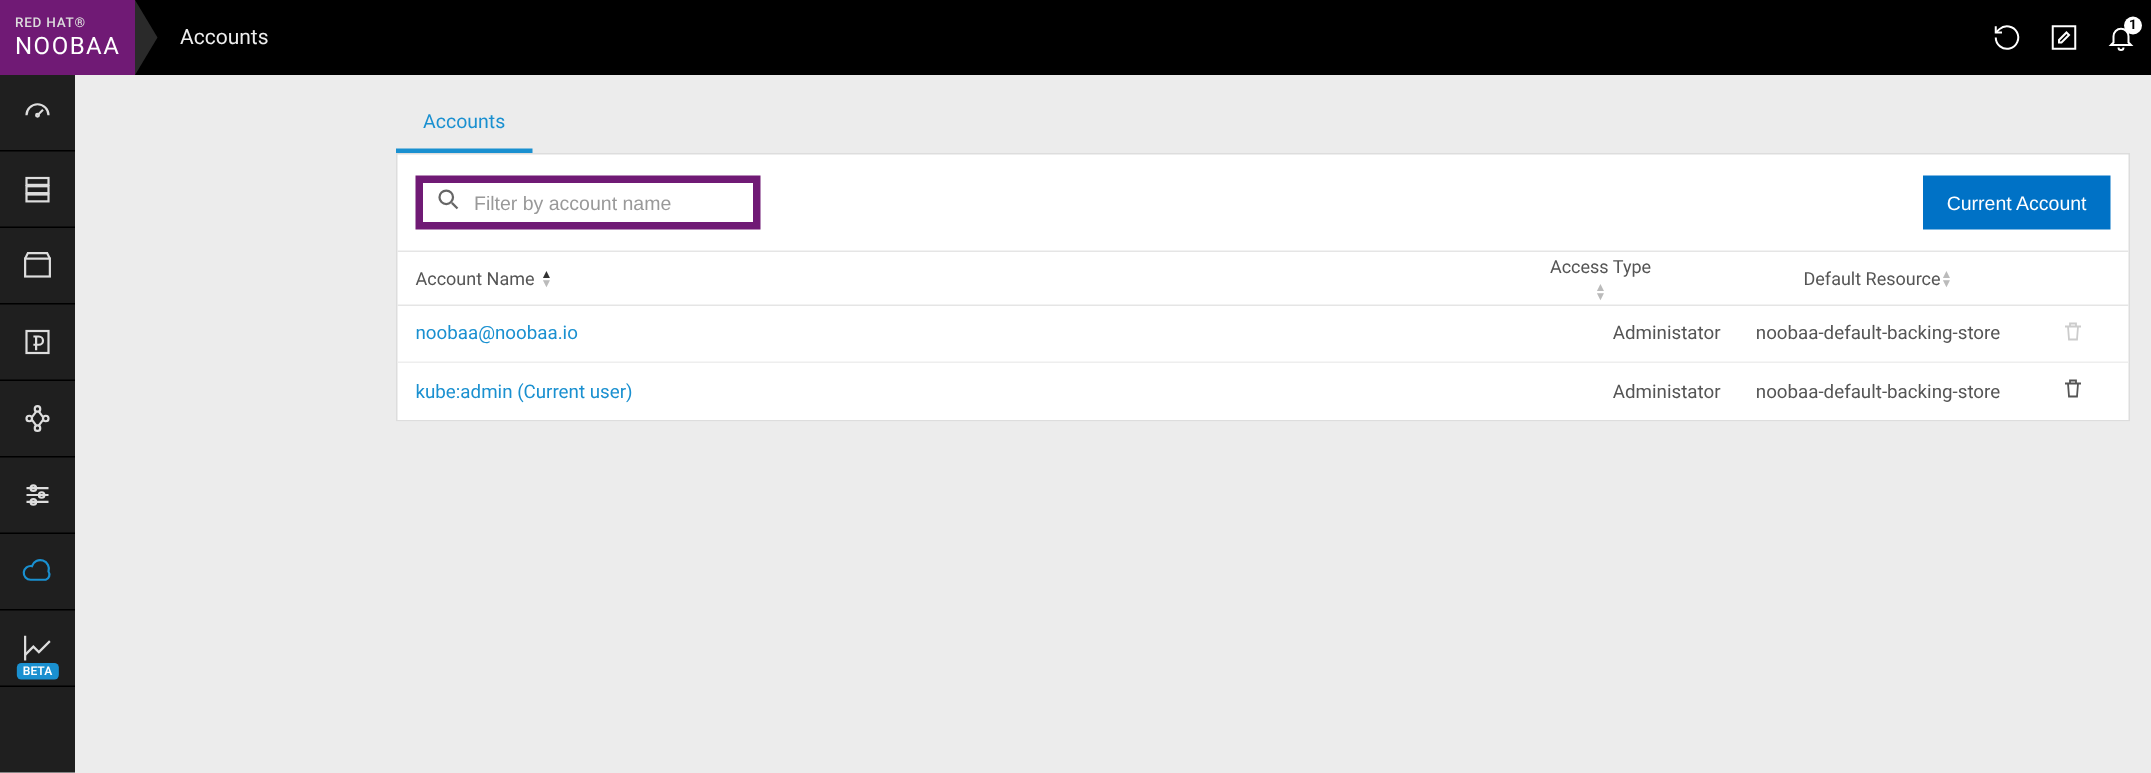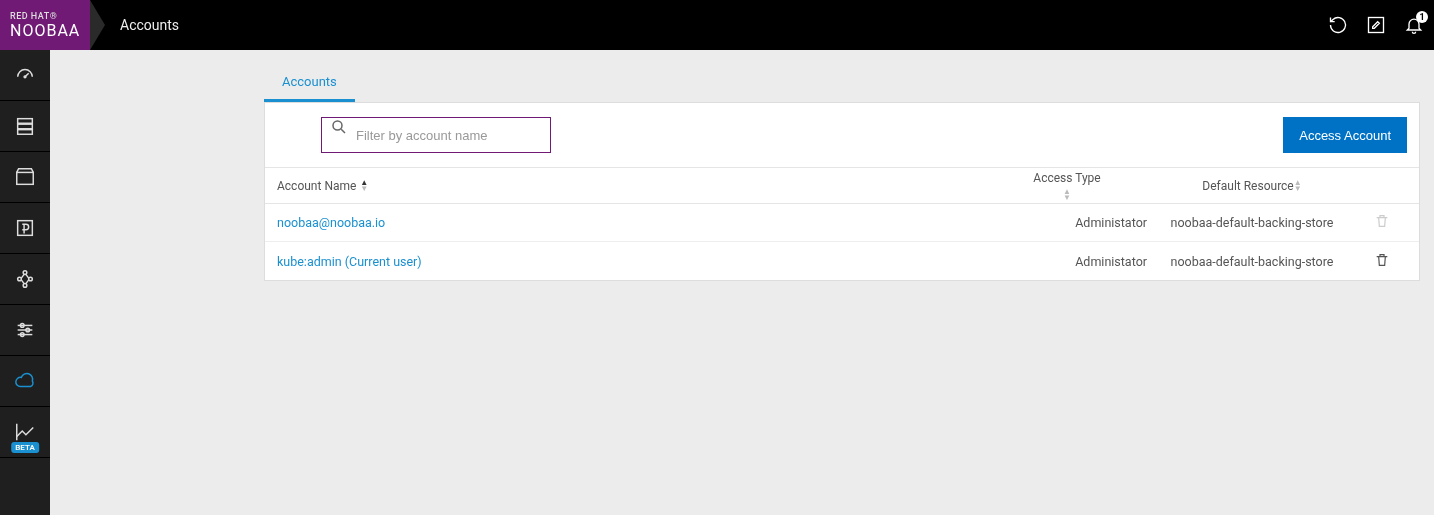--- a/index.html
+++ b/index.html
@@ -157,24 +157,23 @@
     height: 65px;
     border-bottom: 1px solid #e5e5e5;
     display: flex;
     align-items: center;
     padding: 0 12px;
   }
   .search-wrap {
     position: relative;
     width: 230px;
     height: 36px;
-    border: 1px solid #701a75;
-    display: flex;
-    align-items: flex-start;
-    margin-left: 44px;
+    border: 5px solid #701a75;
+    display: flex;
+    align-items: center;
   }
   .search-wrap svg { margin: 0 8px; stroke:#666;}
   .search-input {
     border: none;
     outline: none;
     height: 100%;
     width: 180px;
     font-size: 13px;
     color: #333;
   }
@@ -331,21 +330,21 @@
       <div class="toolbar">
         <div class="search-wrap">
           <span>
             <svg width="18" height="18" viewBox="0 0 24 24" fill="none" stroke-width="2">
                 <circle cx="10" cy="10" r="6"></circle>
                 <line x1="15" y1="15" x2="20" y2="20"></line>
               </svg>
           </span>
           <input class="search-input" type="text" placeholder="Filter by account name" style="">
         </div>
-        <button class="create-btn">Access Account</button>
+        <button class="create-btn">Current Account</button>
       </div>
 
       <div class="table-head">
         <div class="col-name">
           <span>Account Name</span>
           <span class="sort-arrows">
               <span class="up active">▲</span>
               <span class="down">▼</span>
             </span>
         </div>

